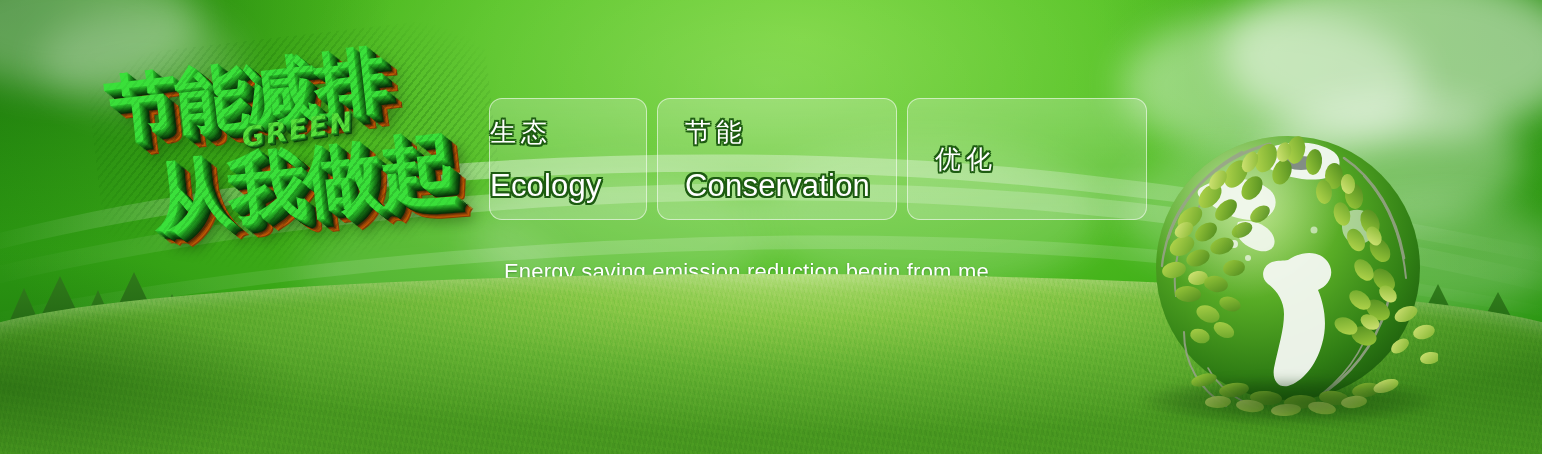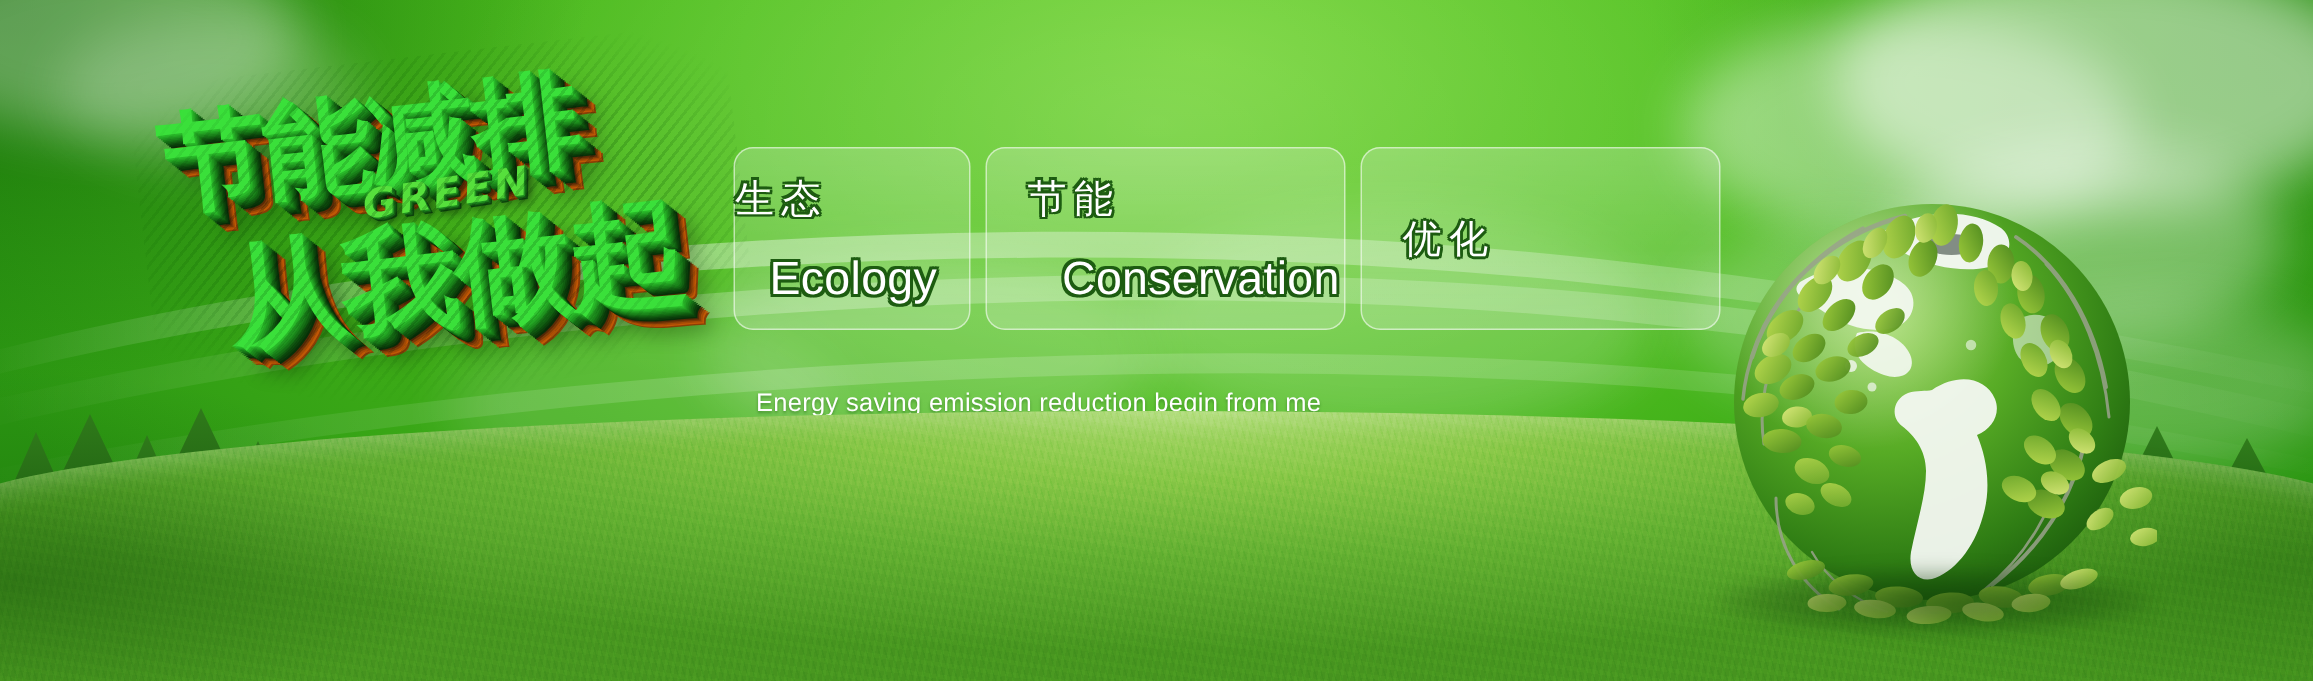--- a/index.html
+++ b/index.html
@@ -137,27 +137,26 @@
       -1.8px 0 0 #1d5c11, 1.8px 0 0 #1d5c11;
   }
   .card-en{
     font-size:31px;color:#ffffff;letter-spacing:.2px;
     font-family:"Liberation Sans","DejaVu Sans",sans-serif;
     text-shadow:
       -1.8px -1.8px 0 #1d5c11, 1.8px -1.8px 0 #1d5c11,
       -1.8px  1.8px 0 #1d5c11, 1.8px  1.8px 0 #1d5c11,
        0 -2px 0 #1d5c11, 0 2px 0 #1d5c11,
       -2px 0 0 #1d5c11, 2px 0 0 #1d5c11;
-    margin-left: 23px;
   }
 
   
   .tagline{
     position:absolute;left:504px;top:259px;
-    font-size:17px;color:#ffffff;letter-spacing:.2px;
+    font-size:22px;color:#ffffff;letter-spacing:.2px;
     text-shadow:0 1px 2px rgba(20,80,10,.45);
   }
 
   
   .globe-wrap{position:absolute;left:1138px;top:118px;width:300px;height:300px;}
   .globe-shadow{
     position:absolute;left:6px;bottom:-6px;width:292px;height:46px;border-radius:50%;
     background:radial-gradient(ellipse at 50% 50%, rgba(12,56,6,.62) 0%, rgba(12,56,6,.28) 52%, rgba(12,56,6,0) 78%);
     filter:blur(5px);
   }

